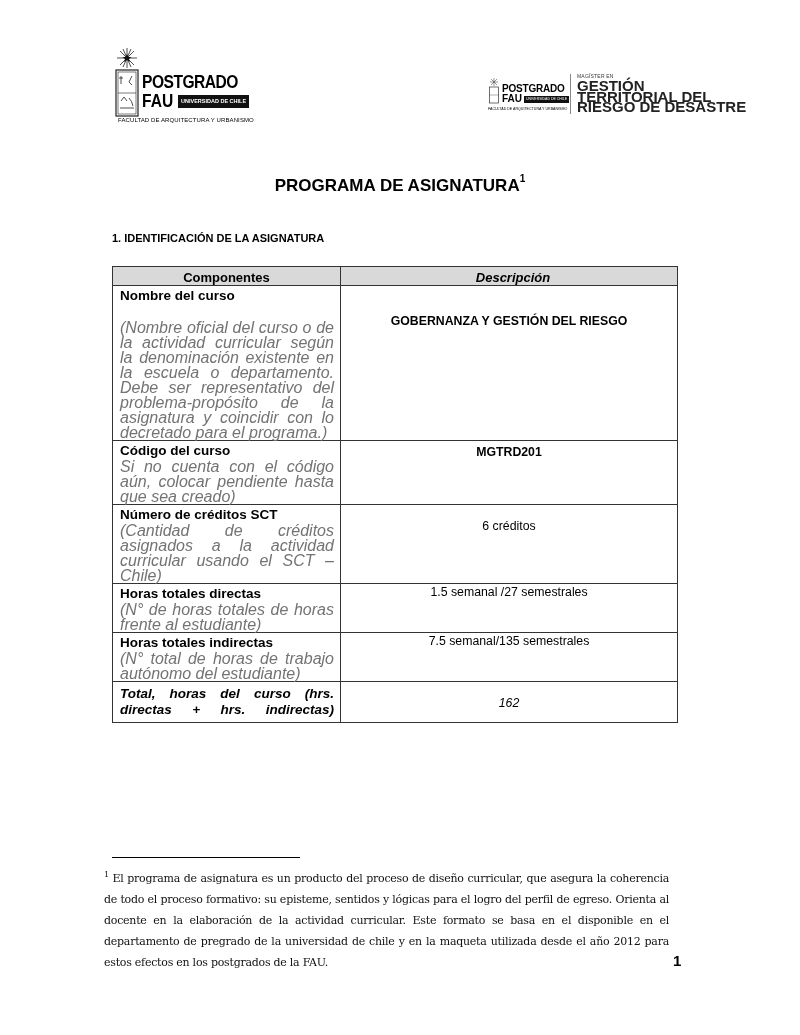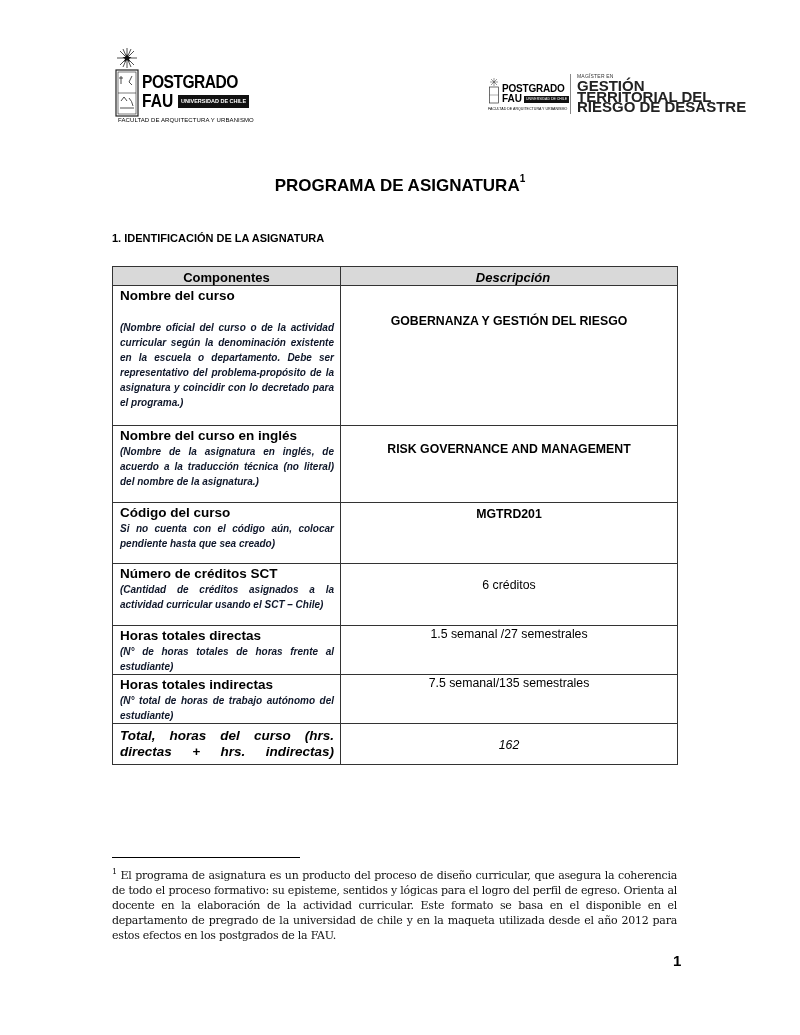--- a/index.html
+++ b/index.html
@@ -43,31 +43,31 @@
     table.ident { position: absolute; left: 112px; top: 266px; width: 565px;
         border-collapse: collapse; table-layout: fixed; }
     table.ident td, table.ident th { border: 1.3px solid #333; vertical-align: top; padding: 0; }
     table.ident col.c1 { width: 228px; }
     table.ident col.c2 { width: 337px; }
     table.ident thead th { background: #d9d9d9; height: 16px; font-size: 13px; font-weight: 700;
         text-align: center; vertical-align: top; padding-top: 3px; box-sizing: border-box; }
     table.ident thead th.desc { font-style: italic; padding-left: 8px; }
 
     .lbl { font-weight: 700; font-size: 13.5px; line-height: 16px; padding: 2px 6px 0 7px; }
-    .hint { font-style: italic; font-size: 10px; line-height: 15px; padding: 0 6px 0 7px;
-        text-align: justify; color: #0f172a; font-weight: bold; }
+    .hint { font-style: italic; font-size: 16px; line-height: 15px; padding: 0 6px 0 7px;
+        text-align: justify; color: #737373; }
     .hint.gap { margin-top: 16px; }
     .val { text-align: center; font-size: 12.3px; padding-top: 4px; }
     .val.b { font-weight: 700; }
     .lbl.justify { text-align: justify; text-align-last: justify; }
 
     
     .fn-rule { position: absolute; left: 112px; top: 857px; width: 188px; height: 1.3px; background: #000; }
-    .footnote { position: absolute; left: 112px; top: 864px; width: 565px; font-family: "DejaVu Serif", serif;
-        font-size: 11px; line-height: 15px; text-align: justify; color: #111; letter-spacing: -0.25px; }
+    .footnote { position: absolute; left: 104px; top: 864px; width: 565px; font-family: "DejaVu Serif", serif;
+        font-size: 11px; line-height: 21px; text-align: justify; color: #111; letter-spacing: -0.25px; }
     .footnote sup { font-size: 8px; }
     .page-num { position: absolute; left: 673px; top: 952px; font-weight: 700; font-size: 15px; }
   </style>
 </head>
 <body>
 
 <div class="logo-left">
   <svg class="emblem" viewBox="0 0 30 72">
     <g stroke="#222" stroke-width="0.8" fill="none">
       <line x1="15" y1="2" x2="15" y2="22"></line>
@@ -132,29 +132,20 @@
   <tbody>
     <tr style="height:140px;">
       <td>
         <div class="lbl">Nombre del curso</div>
         <div class="hint gap">(Nombre oficial del curso o de la actividad curricular según la denominación existente en la escuela o departamento. Debe ser representativo del problema-propósito de la asignatura y coincidir con lo decretado para el programa.)</div>
       </td>
       <td>
         <div class="val b" style="padding-top:28px;">GOBERNANZA Y GESTIÓN DEL RIESGO</div>
       </td>
     </tr>
-    <tr style="height:77px;">
-      <td>
-        <div class="lbl">Nombre del curso en inglés</div>
-        <div class="hint">(Nombre de la asignatura en inglés, de acuerdo a la traducción técnica (no literal) del nombre de la asignatura.)</div>
-      </td>
-      <td>
-        <div class="val b" style="padding-top:16px;">RISK GOVERNANCE AND MANAGEMENT</div>
-      </td>
-    </tr>
     <tr style="height:61px;">
       <td>
         <div class="lbl">Código del curso</div>
         <div class="hint">Si no cuenta con el código aún, colocar pendiente hasta que sea creado)</div>
       </td>
       <td>
         <div class="val b">MGTRD201</div>
       </td>
     </tr>
     <tr style="height:62px;">

